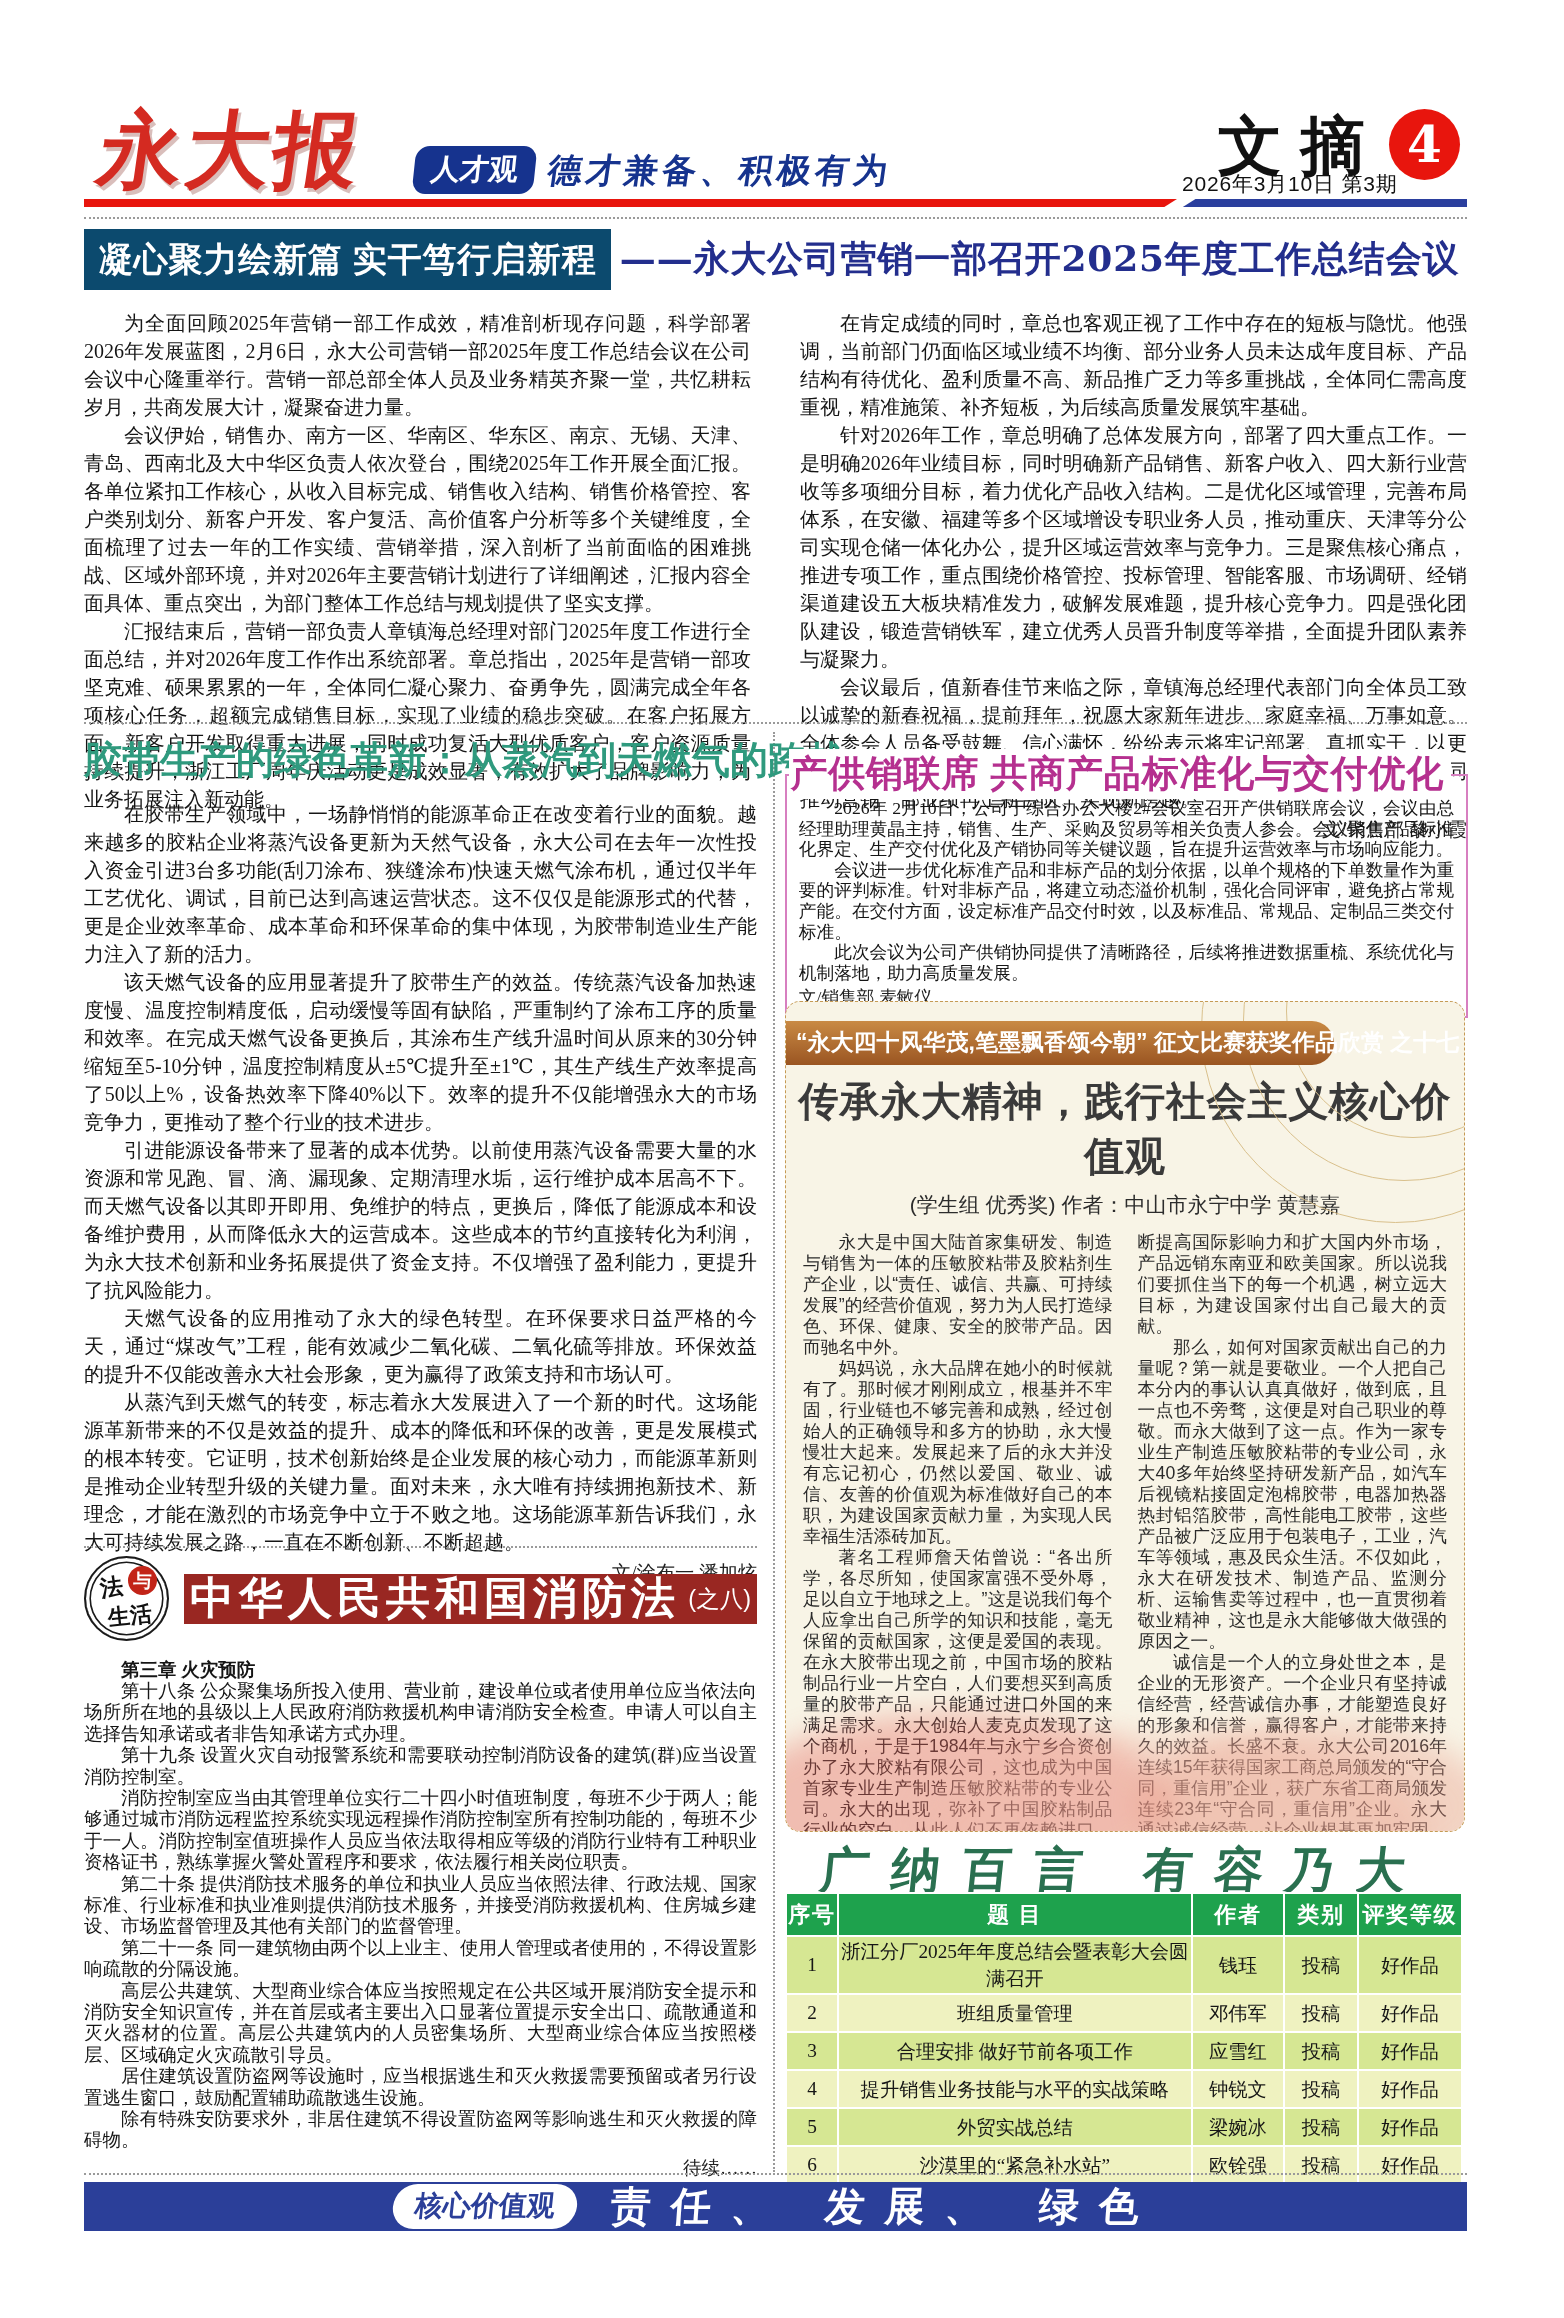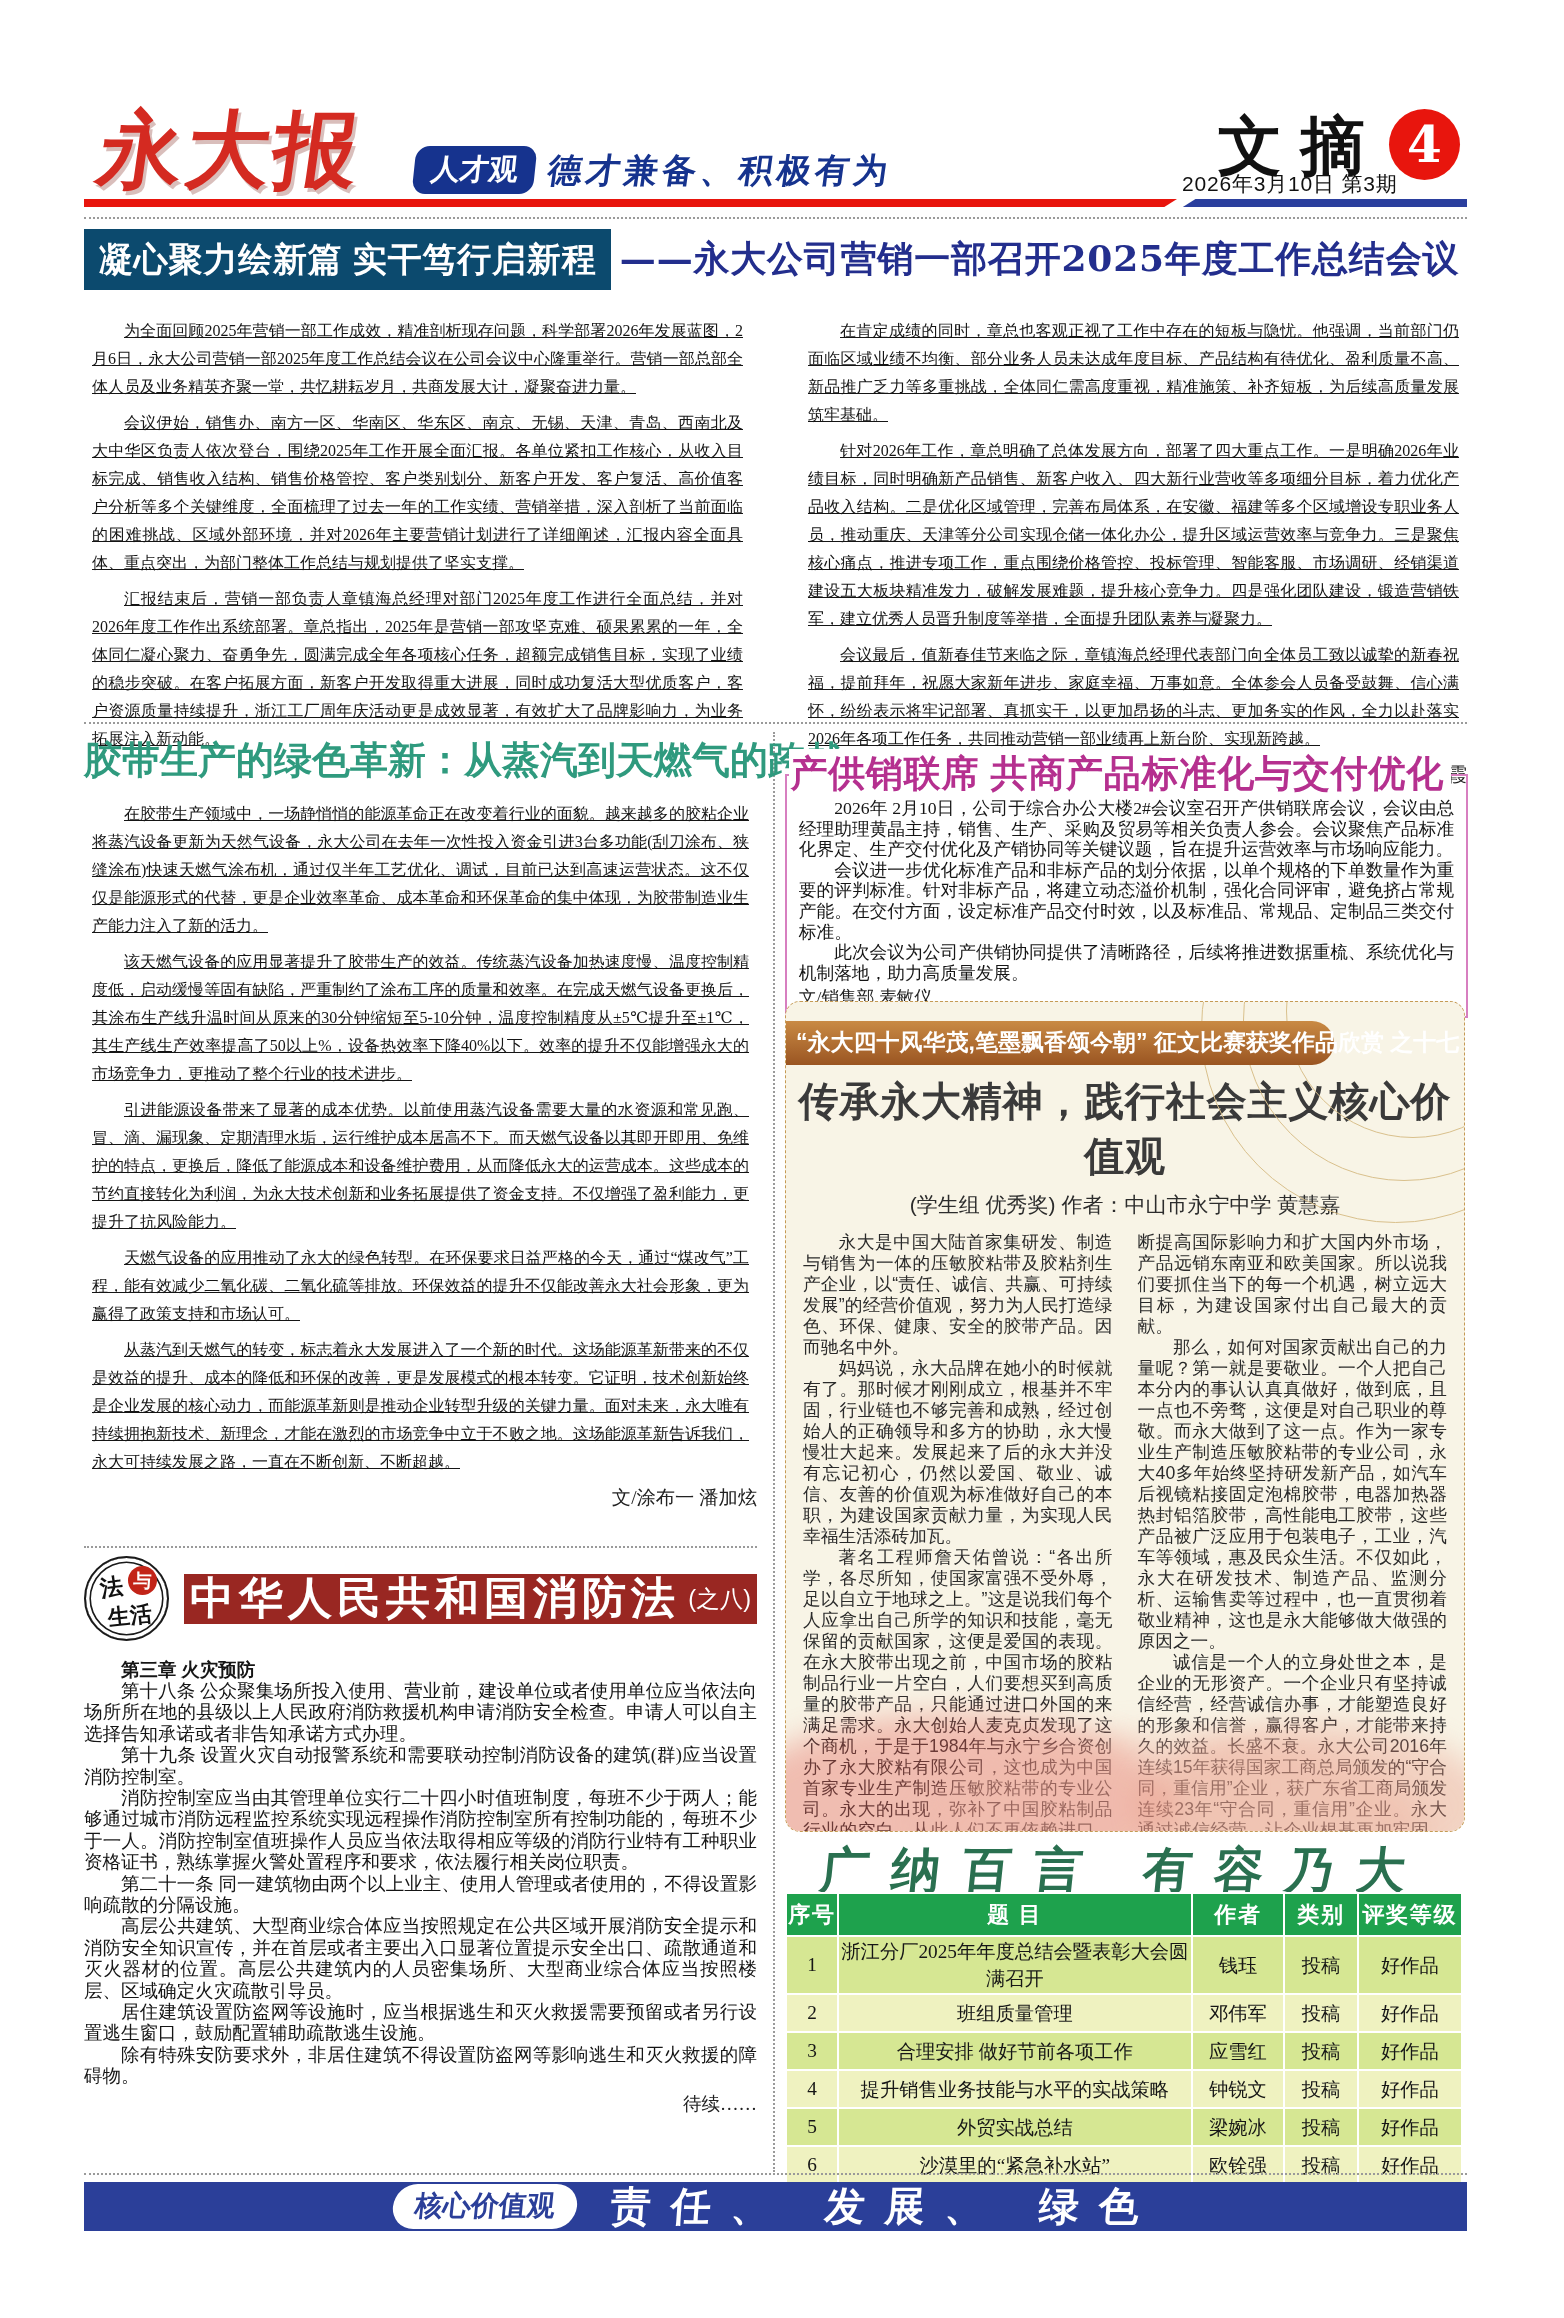--- a/index.html
+++ b/index.html
@@ -35,21 +35,21 @@
 
   
   .summary{position:absolute;left:84px;top:229px;width:1383px;}
   .headline-row{display:flex;align-items:center;white-space:nowrap;}
   .headline-box{background:#0c4a6e;color:#fff;font-family:"Liberation Sans",sans-serif;
     font-weight:bold;font-size:34px;padding:7.6px 15px;letter-spacing:0.8px;}
   .headline-rest{color:#232e8d;font-weight:bold;font-size:36px;margin-left:8.4px;
     font-family:"DejaVu Serif",serif;letter-spacing:0.8px;}
   .twocol{display:flex;gap:49px;margin-top:18.5px;}
   .twocol .col{width:667px;}
-  .bodytext p{margin:8px;text-indent:2em;text-align:justify;font-size:16px;line-height:28px;color:#151515;text-decoration:underline;}
+  .bodytext p{margin:0;text-indent:2em;text-align:justify;font-size:20px;line-height:28px;color:#151515;}
   .byline{text-align:right;font-size:19.3px;margin-top:3.4px;color:#222;}
 
   
   .gas{position:absolute;left:84px;top:735px;width:673px;}
   .gas-title{font-family:"Liberation Sans",sans-serif;font-weight:bold;font-size:38px;
     color:#2f9a7e;letter-spacing:0px;white-space:nowrap;}
   .gas .bodytext{margin-top:13.5px;}
   .gas .bodytext p{line-height:28px;}
 
   .fire-sep{position:absolute;left:84px;top:1546px;width:673px;border-top:2.5px dotted #9a9a9a;}
@@ -192,20 +192,21 @@
       <div class="fire-banner">
         <span class="big">中华人民共和国消防法</span>
         <span class="small">(之八)</span>
       </div>
     </div>
     <div class="fire-body">
       <p class="fire-chapter">第三章 火灾预防</p>
       <p>第十八条 公众聚集场所投入使用、营业前，建设单位或者使用单位应当依法向场所所在地的县级以上人民政府消防救援机构申请消防安全检查。申请人可以自主选择告知承诺或者非告知承诺方式办理。</p>
       <p>第十九条 设置火灾自动报警系统和需要联动控制消防设备的建筑(群)应当设置消防控制室。</p>
       <p>消防控制室应当由其管理单位实行二十四小时值班制度，每班不少于两人；能够通过城市消防远程监控系统实现远程操作消防控制室所有控制功能的，每班不少于一人。消防控制室值班操作人员应当依法取得相应等级的消防行业特有工种职业资格证书，熟练掌握火警处置程序和要求，依法履行相关岗位职责。</p>
+      <p>第二十条 提供消防技术服务的单位和执业人员应当依照法律、行政法规、国家标准、行业标准和执业准则提供消防技术服务，并接受消防救援机构、住房城乡建设、市场监督管理及其他有关部门的监督管理。</p>
       <p>第二十一条 同一建筑物由两个以上业主、使用人管理或者使用的，不得设置影响疏散的分隔设施。</p>
       <p>高层公共建筑、大型商业综合体应当按照规定在公共区域开展消防安全提示和消防安全知识宣传，并在首层或者主要出入口显著位置提示安全出口、疏散通道和灭火器材的位置。高层公共建筑内的人员密集场所、大型商业综合体应当按照楼层、区域确定火灾疏散引导员。</p>
       <p>居住建筑设置防盗网等设施时，应当根据逃生和灭火救援需要预留或者另行设置逃生窗口，鼓励配置辅助疏散逃生设施。</p>
       <p>除有特殊安防要求外，非居住建筑不得设置防盗网等影响逃生和灭火救援的障碍物。</p>
       <div class="tbc">待续……</div>
     </div>
   </div>
 
   <div class="rightcol">
 

